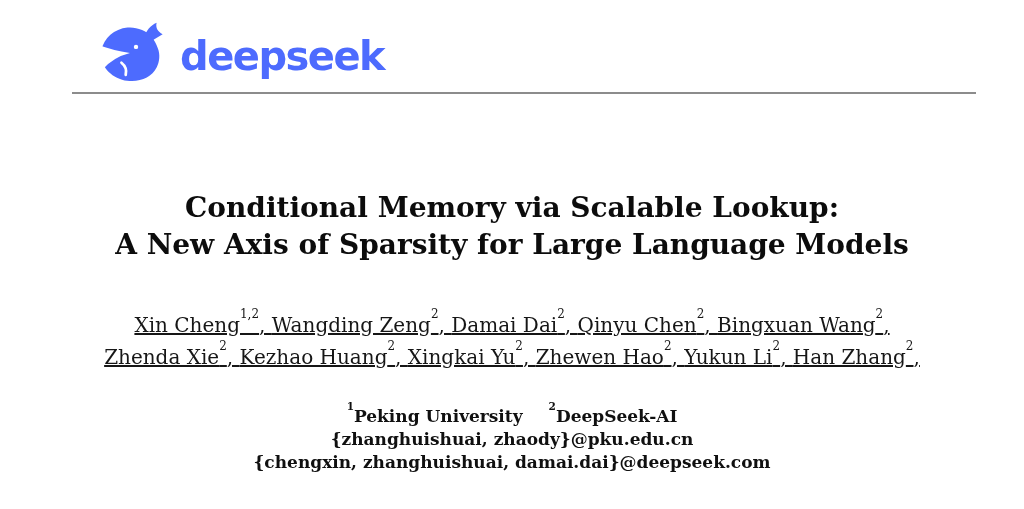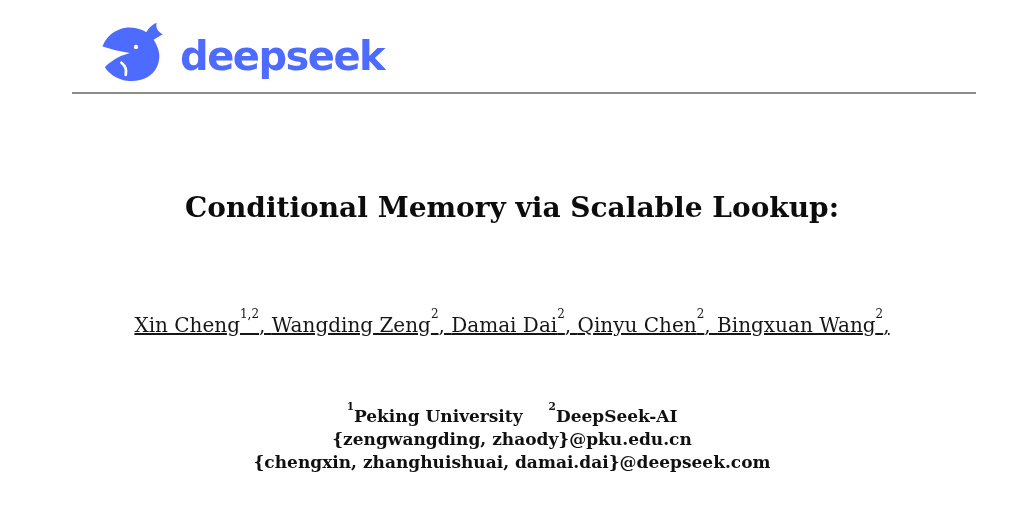--- a/index.html
+++ b/index.html
@@ -113,25 +113,27 @@
 
       <path fill="none" stroke="#ffffff" stroke-width="4.5" stroke-linecap="round" d="M42 66 Q52 74 49 86"></path>
     </svg>
     <span class="wordmark">deepseek</span>
   </div>
 
   <hr class="rule">
 
   <h1 class="title-block">
     <span class="t-line">Conditional Memory via Scalable Lookup:</span>
+    <span class="t-line">A New Axis of Sparsity for Large Language Models</span>
   </h1>
 
   <div class="authors">
       <div class="author-line"><span>Xin Cheng<sup>1,2</sup></span>, <span>Wangding Zeng<sup>2</sup></span>, <span>Damai Dai<sup>2</sup></span>, <span>Qinyu Chen<sup>2</sup></span>, <span>Bingxuan Wang<sup>2</sup></span>,</div>
+      <div class="author-line"><span>Zhenda Xie<sup>2</sup></span>, <span>Kezhao Huang<sup>2</sup></span>, <span>Xingkai Yu<sup>2</sup></span>, <span>Zhewen Hao<sup>2</sup></span>, <span>Yukun Li<sup>2</sup></span>, <span>Han Zhang<sup>2</sup></span>,</div>
     </div>
 
   <div class="meta">
     <div class="affils"><span class="affil-item"><sup>1</sup>Peking University</span><span class="affil-item"><sup>2</sup>DeepSeek-AI</span></div>
-    <div class="email">{zengwangding, zhaody}@pku.edu.cn</div>
+    <div class="email">{zhanghuishuai, zhaody}@pku.edu.cn</div>
     <div class="email">{chengxin, zhanghuishuai, damai.dai}@deepseek.com</div>
   </div>
 
 </div>
 
 </body></html>

